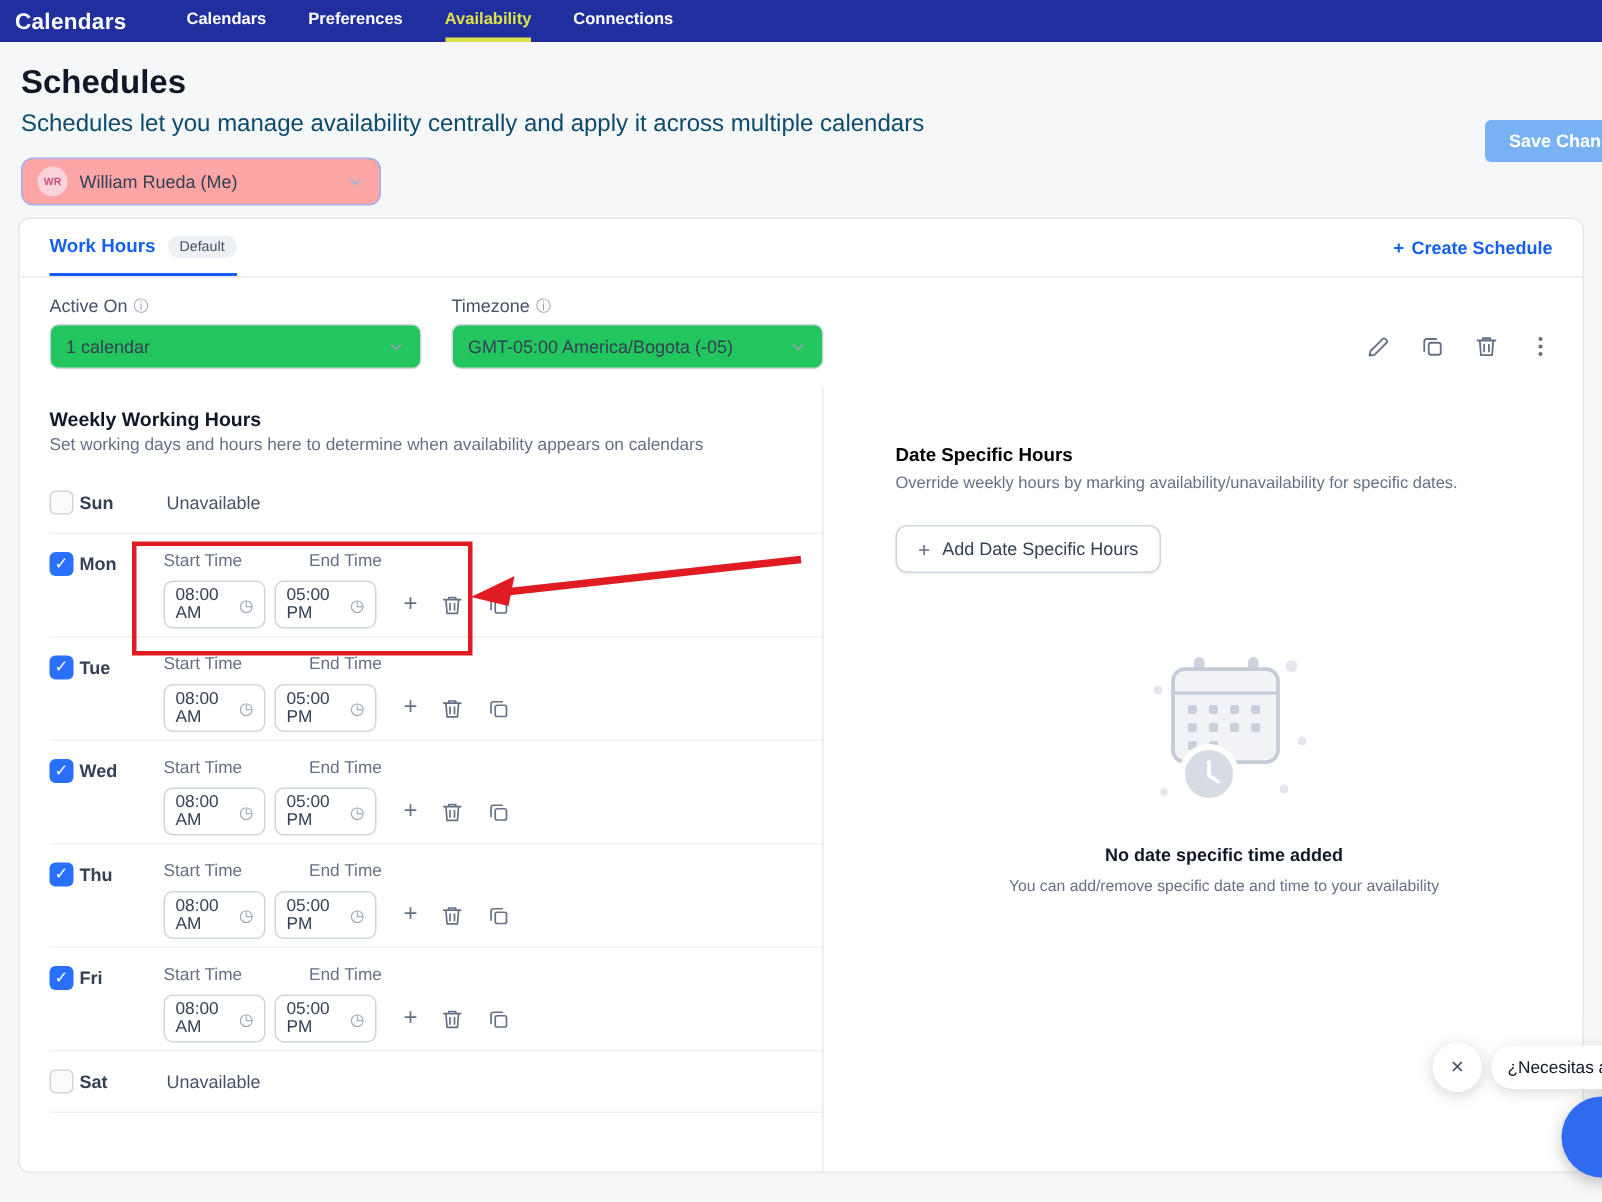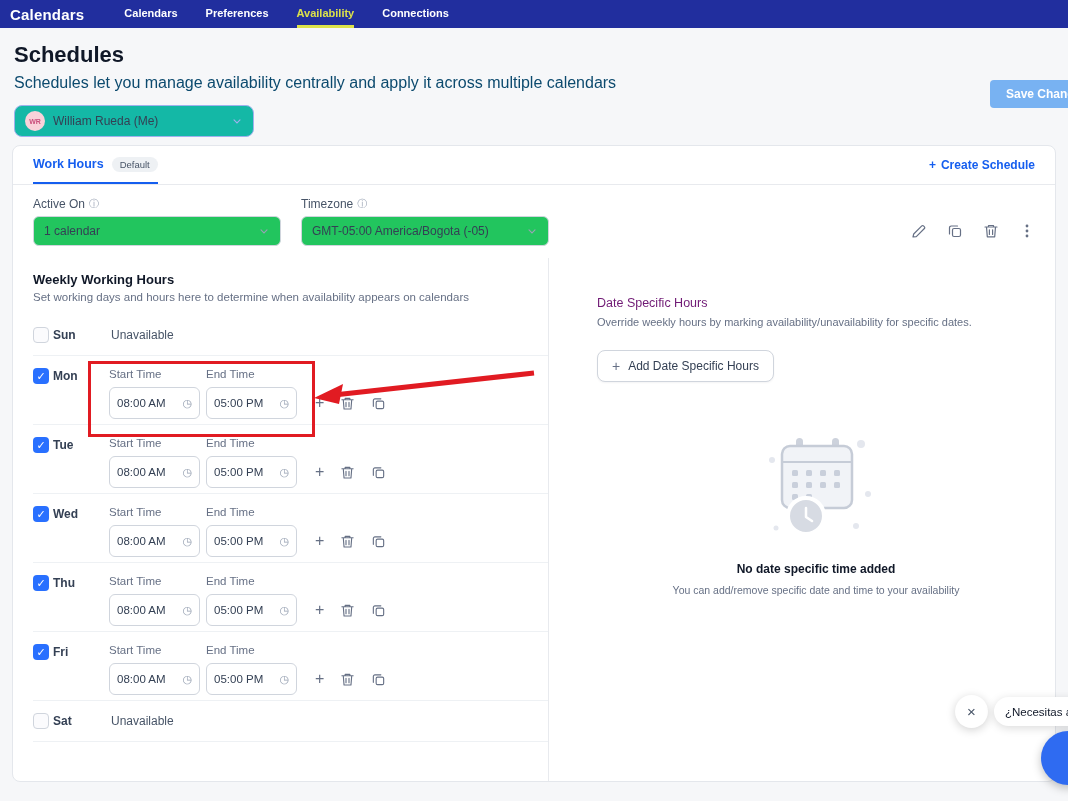--- a/index.html
+++ b/index.html
@@ -14,21 +14,21 @@
   .brand{font-size:15px;font-weight:bold;color:#fff;align-self:center;margin-right:26px;letter-spacing:.2px;}
   .nav-tab{font-size:11px;font-weight:bold;color:#fff;margin:0 14px;display:flex;align-items:center;border-bottom:3px solid transparent;cursor:pointer;}
   .nav-tab.active{color:var(--c-nav_active,#dde24a);border-bottom-color:var(--c-nav_active,#dde24a);}
   
   .page-header{padding:14px 14px 0;}
   .page-title{font-size:22px;font-weight:bold;margin:0;color:#101828;}
   .page-sub{font-size:16px;color:#0c4a6e;margin-top:6px;}
   .save-btn{position:absolute;top:80px;left:990px;background:var(--c-save_button_bg,#78b2f2);color:#fff;
     font-size:12px;font-weight:bold;padding:7px 16px;border:none;border-radius:4px;white-space:nowrap;cursor:pointer;}
   
-  .user-select{margin:13px 14px 6px;width:240px;height:32px;border:1.5px solid #9fb1ee;border-radius:8px;background:#14b8a6;
+  .user-select{margin:13px 14px 6px;width:240px;height:32px;border:1.5px solid #9fb1ee;border-radius:8px;background:#fca5a5;
     display:flex;align-items:center;padding:0 10px;gap:8px;box-sizing:border-box;cursor:pointer;}
   .avatar{width:20px;height:20px;border-radius:50%;background:#f9d2da;color:#c94f7c;font-size:7px;font-weight:bold;
     display:flex;align-items:center;justify-content:center;flex:none;}
   .user-name{font-size:12px;color:#344054;flex:1;}
   
   .card{margin:8px 12px 0;height:637px;background:#fff;border:1px solid #e4e7ec;border-radius:8px;
     display:flex;flex-direction:column;box-sizing:border-box;}
   .card-header{display:flex;justify-content:space-between;align-items:center;padding:0 20px;height:38px;
     border-bottom:1px solid #e8eaee;flex:none;}
   .workhours-tab{display:flex;align-items:center;gap:8px;height:100%;border-bottom:2px solid var(--c-accent_blue,#155eef);box-sizing:border-box;cursor:pointer;}
@@ -56,28 +56,28 @@
   .day-row.timed{align-items:flex-start;padding-top:12px;height:69px;box-sizing:border-box;}
   .day-left{width:76px;display:flex;align-items:center;gap:4px;flex:none;cursor:pointer;}
   .checkbox{width:16px;height:16px;border-radius:4px;box-sizing:border-box;flex:none;text-align:center;}
   .checkbox.checked{background:var(--c-checkbox_blue,#2970ff);color:#fff;font-size:11px;line-height:16px;}
   .checkbox.unchecked{border:1.5px solid #d0d5dd;background:#fbfbfd;}
   .day-name{font-size:12px;font-weight:bold;color:#344054;}
   .unavail{font-size:12px;color:#475467;margin-left:2px;}
   .time-labels{display:flex;font-size:11.5px;color:#667085;margin-bottom:7px;}
   .time-labels span{width:97px;}
   .time-inputs{display:flex;align-items:center;}
-  .time-input{width:91px;height:27px;border:1px solid #d0d5dd;border-radius:6px;background:#fff;display:flex;align-items:center;
+  .time-input{width:68px;height:27px;border:1px solid #d0d5dd;border-radius:6px;background:#fff;display:flex;align-items:center;
     justify-content:space-between;padding:15px 7px;font-size:11.5px;color:#344054;box-sizing:border-box;margin-right:6px;cursor:pointer;}
   .clock{color:#98a2b3;font-size:11px;}
   .row-actions{display:flex;align-items:center;gap:16px;margin-left:12px;}
   .plus{font-size:16px;color:#667085;cursor:pointer;line-height:1;}
   .row-icon{width:15px;height:15px;cursor:pointer;display:flex;align-items:center;justify-content:center;}
   
-  .dsh-title{font-size:12.5px;font-weight:normal;color:#701a75;}
+  .dsh-title{font-size:12.5px;font-weight:bold;color:#000000;}
   .dsh-sub{font-size:11px;color:#667085;margin-top:6px;}
   .add-dsh{margin-top:22px;display:inline-flex;gap:8px;align-items:center;border:1px solid #d0d5dd;border-radius:8px;
     padding:8px 14px;font-size:12px;color:#344054;background:#fff;box-shadow:0 1px 2px rgba(16,24,40,.05);cursor:pointer;}
   .add-dsh .p{color:#667085;font-size:14px;line-height:1;}
   .empty{text-align:center;margin-top:50px;}
   .empty-title{font-size:12px;font-weight:bold;color:#101828;margin-top:14px;}
   .empty-sub{font-size:10.5px;color:#667085;margin-top:8px;}
   
   .chat-close{position:absolute;left:955px;top:695px;width:33px;height:33px;border-radius:50%;background:#fff;
     box-shadow:0 2px 10px rgba(0,0,0,.18);display:flex;align-items:center;justify-content:center;color:#475467;

